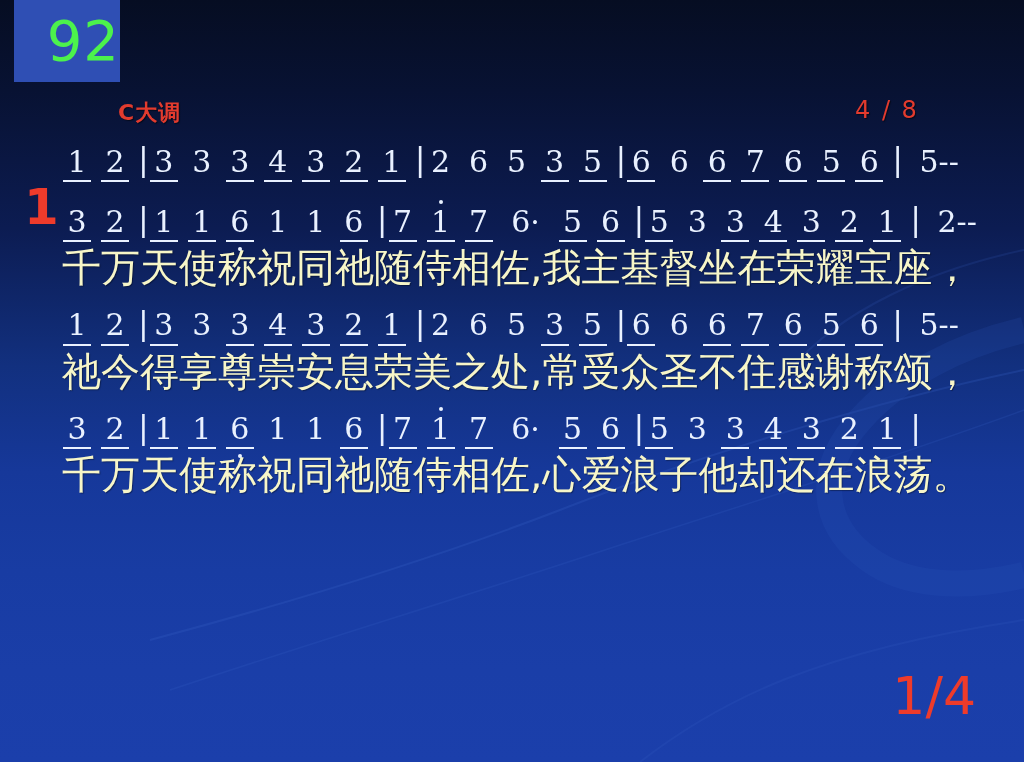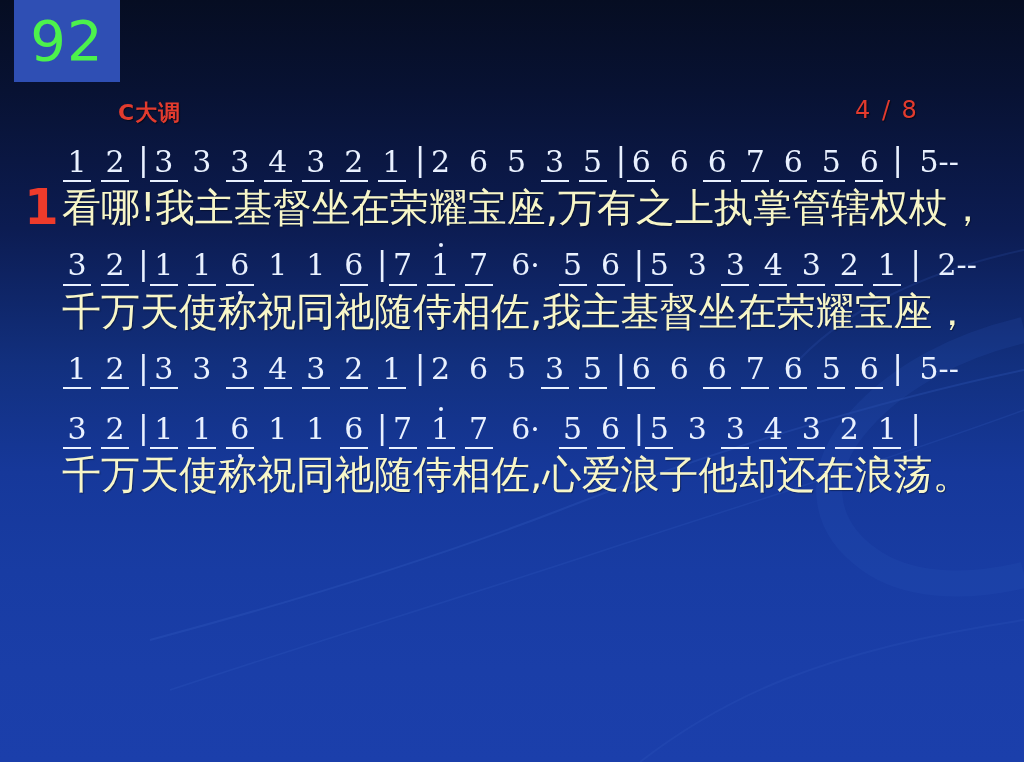--- a/index.html
+++ b/index.html
@@ -37,21 +37,21 @@
   }
 
   
   #num-badge {
     position: absolute;
     left: 14px; top: 0px;
     width: 106px; height: 82px;
     background: #2f4fb4;
     display: flex;
     align-items: center;
-    justify-content: center;
+    justify-content: flex-end;
   }
   #num-badge .txt {
     color: #4cf24c;
     font-size: 56px;
     line-height: 1;
     font-weight: 400;
     letter-spacing: 1px;
     font-family: "DejaVu Sans", sans-serif;
   }
 
@@ -298,21 +298,20 @@
             <span class="g">5</span>
           </span>
           <span class="nt u" style="min-width: 30px; margin-right: 8px;">
             <span class="g">6</span>
           </span>
           <span class="bar">|</span>
           <span class="nt" style="min-width: 72px; margin-right: 8px;">
             <span class="g">5--</span>
           </span>
         </div>
-        <div class="lyrics">看哪!我主基督坐在荣耀宝座,万有之上执掌管辖权杖，</div>
       </div>
       <div class="stave-row">
         <div class="notation">
           <span class="nt u" style="min-width: 30px; margin-right: 8px;">
             <span class="g">3</span>
           </span>
           <span class="nt u" style="min-width: 30px; margin-right: 8px;">
             <span class="g">2</span>
           </span>
           <span class="bar">|</span>
@@ -448,20 +447,21 @@
             <span class="g">5</span>
           </span>
           <span class="nt u" style="min-width: 30px; margin-right: 8px;">
             <span class="g">6</span>
           </span>
           <span class="bar">|</span>
           <span class="nt" style="min-width: 72px; margin-right: 8px;">
             <span class="g">5--</span>
           </span>
         </div>
+        <div class="lyrics">祂今得享尊崇安息荣美之处,常受众圣不住感谢称颂，</div>
       </div>
       <div class="stave-row">
         <div class="notation">
           <span class="nt u" style="min-width: 30px; margin-right: 8px;">
             <span class="g">3</span>
           </span>
           <span class="nt u" style="min-width: 30px; margin-right: 8px;">
             <span class="g">2</span>
           </span>
           <span class="bar">|</span>
@@ -523,14 +523,15 @@
           </span>
           <span class="nt u" style="min-width: 30px; margin-right: 8px;">
             <span class="g">1</span>
           </span>
           <span class="bar">|</span>
         </div>
         <div class="lyrics">千万天使称祝同祂随侍相佐,心爱浪子他却还在浪荡。</div>
       </div>
     </div>
 
+  <div id="page-ind">1/4</div>
 
 </div>
 
 </body></html>

